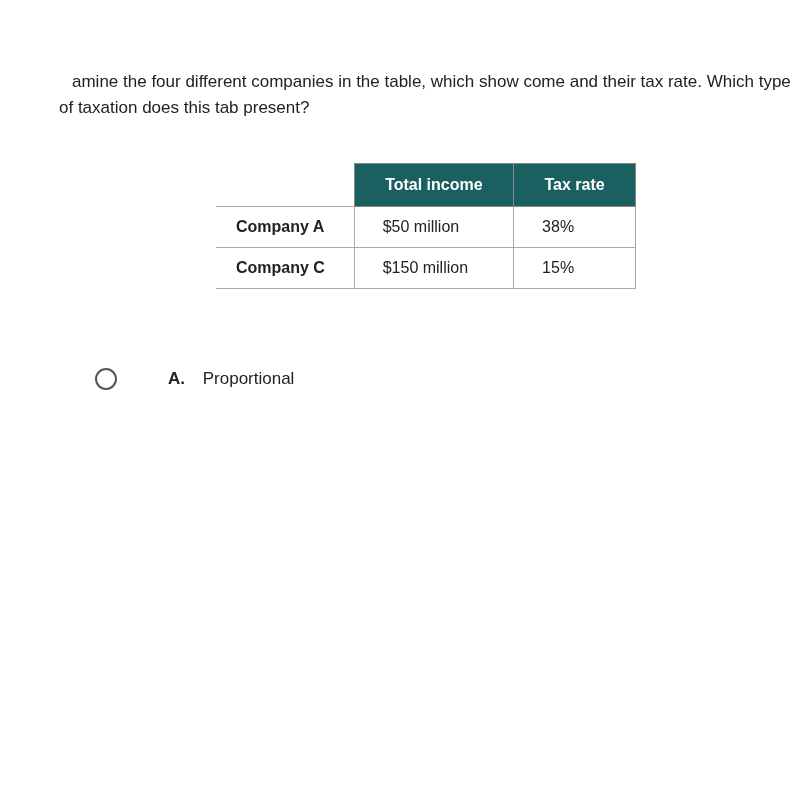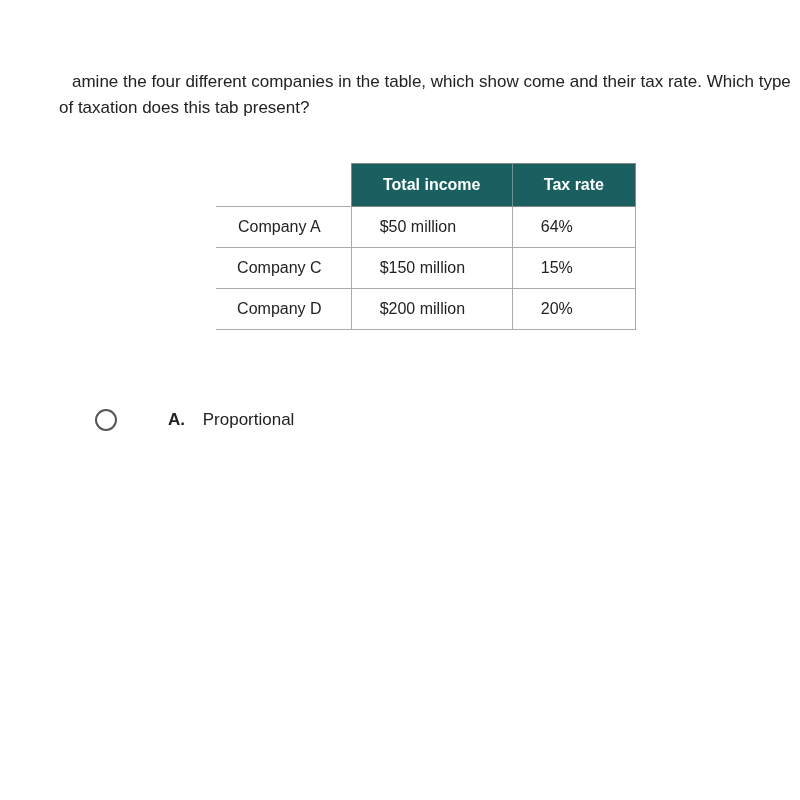--- a/index.html
+++ b/index.html
@@ -47,22 +47,22 @@
     }
 
     tbody tr td {
       border: 1px solid #aaa;
       padding: 11px 28px;
       font-size: 16px;
       text-align: left;
     }
 
     tbody tr td:first-child {
-      font-weight: normal;
-      text-align: center;
+      font-weight: bold;
+      text-align: left;
       padding-left: 20px;
       border-left: none;
     }
 
     .row-label-cell {
       border-left: none !important;
       border-right: 1px solid #aaa;
     }
 
     .answer-options {
@@ -123,31 +123,26 @@
       <tr>
         <th style="background-color: transparent; border: none; border-bottom: 1px solid #aaa;"></th>
         <th>Total income</th>
         <th>Tax rate</th>
       </tr>
     </thead>
     <tbody id="table-body">
     <tr>
           <td class="row-label-cell" style="border-left: none;">Company A</td>
           <td>$50 million</td>
-          <td>64%</td>
+          <td>38%</td>
         </tr>
         <tr>
           <td class="row-label-cell" style="border-left: none;">Company C</td>
           <td>$150 million</td>
           <td>15%</td>
-        </tr>
-        <tr>
-          <td class="row-label-cell" style="border-left: none;">Company D</td>
-          <td>$200 million</td>
-          <td>20%</td>
         </tr>
       </tbody>
   </table>
 </div>
 
 <div class="answer-options" id="answer-options">
 <div class="answer-option">
       <div class="radio-outer"></div>
       <span class="answer-label"><span class="letter">A.</span> Proportional</span>
     </div>

